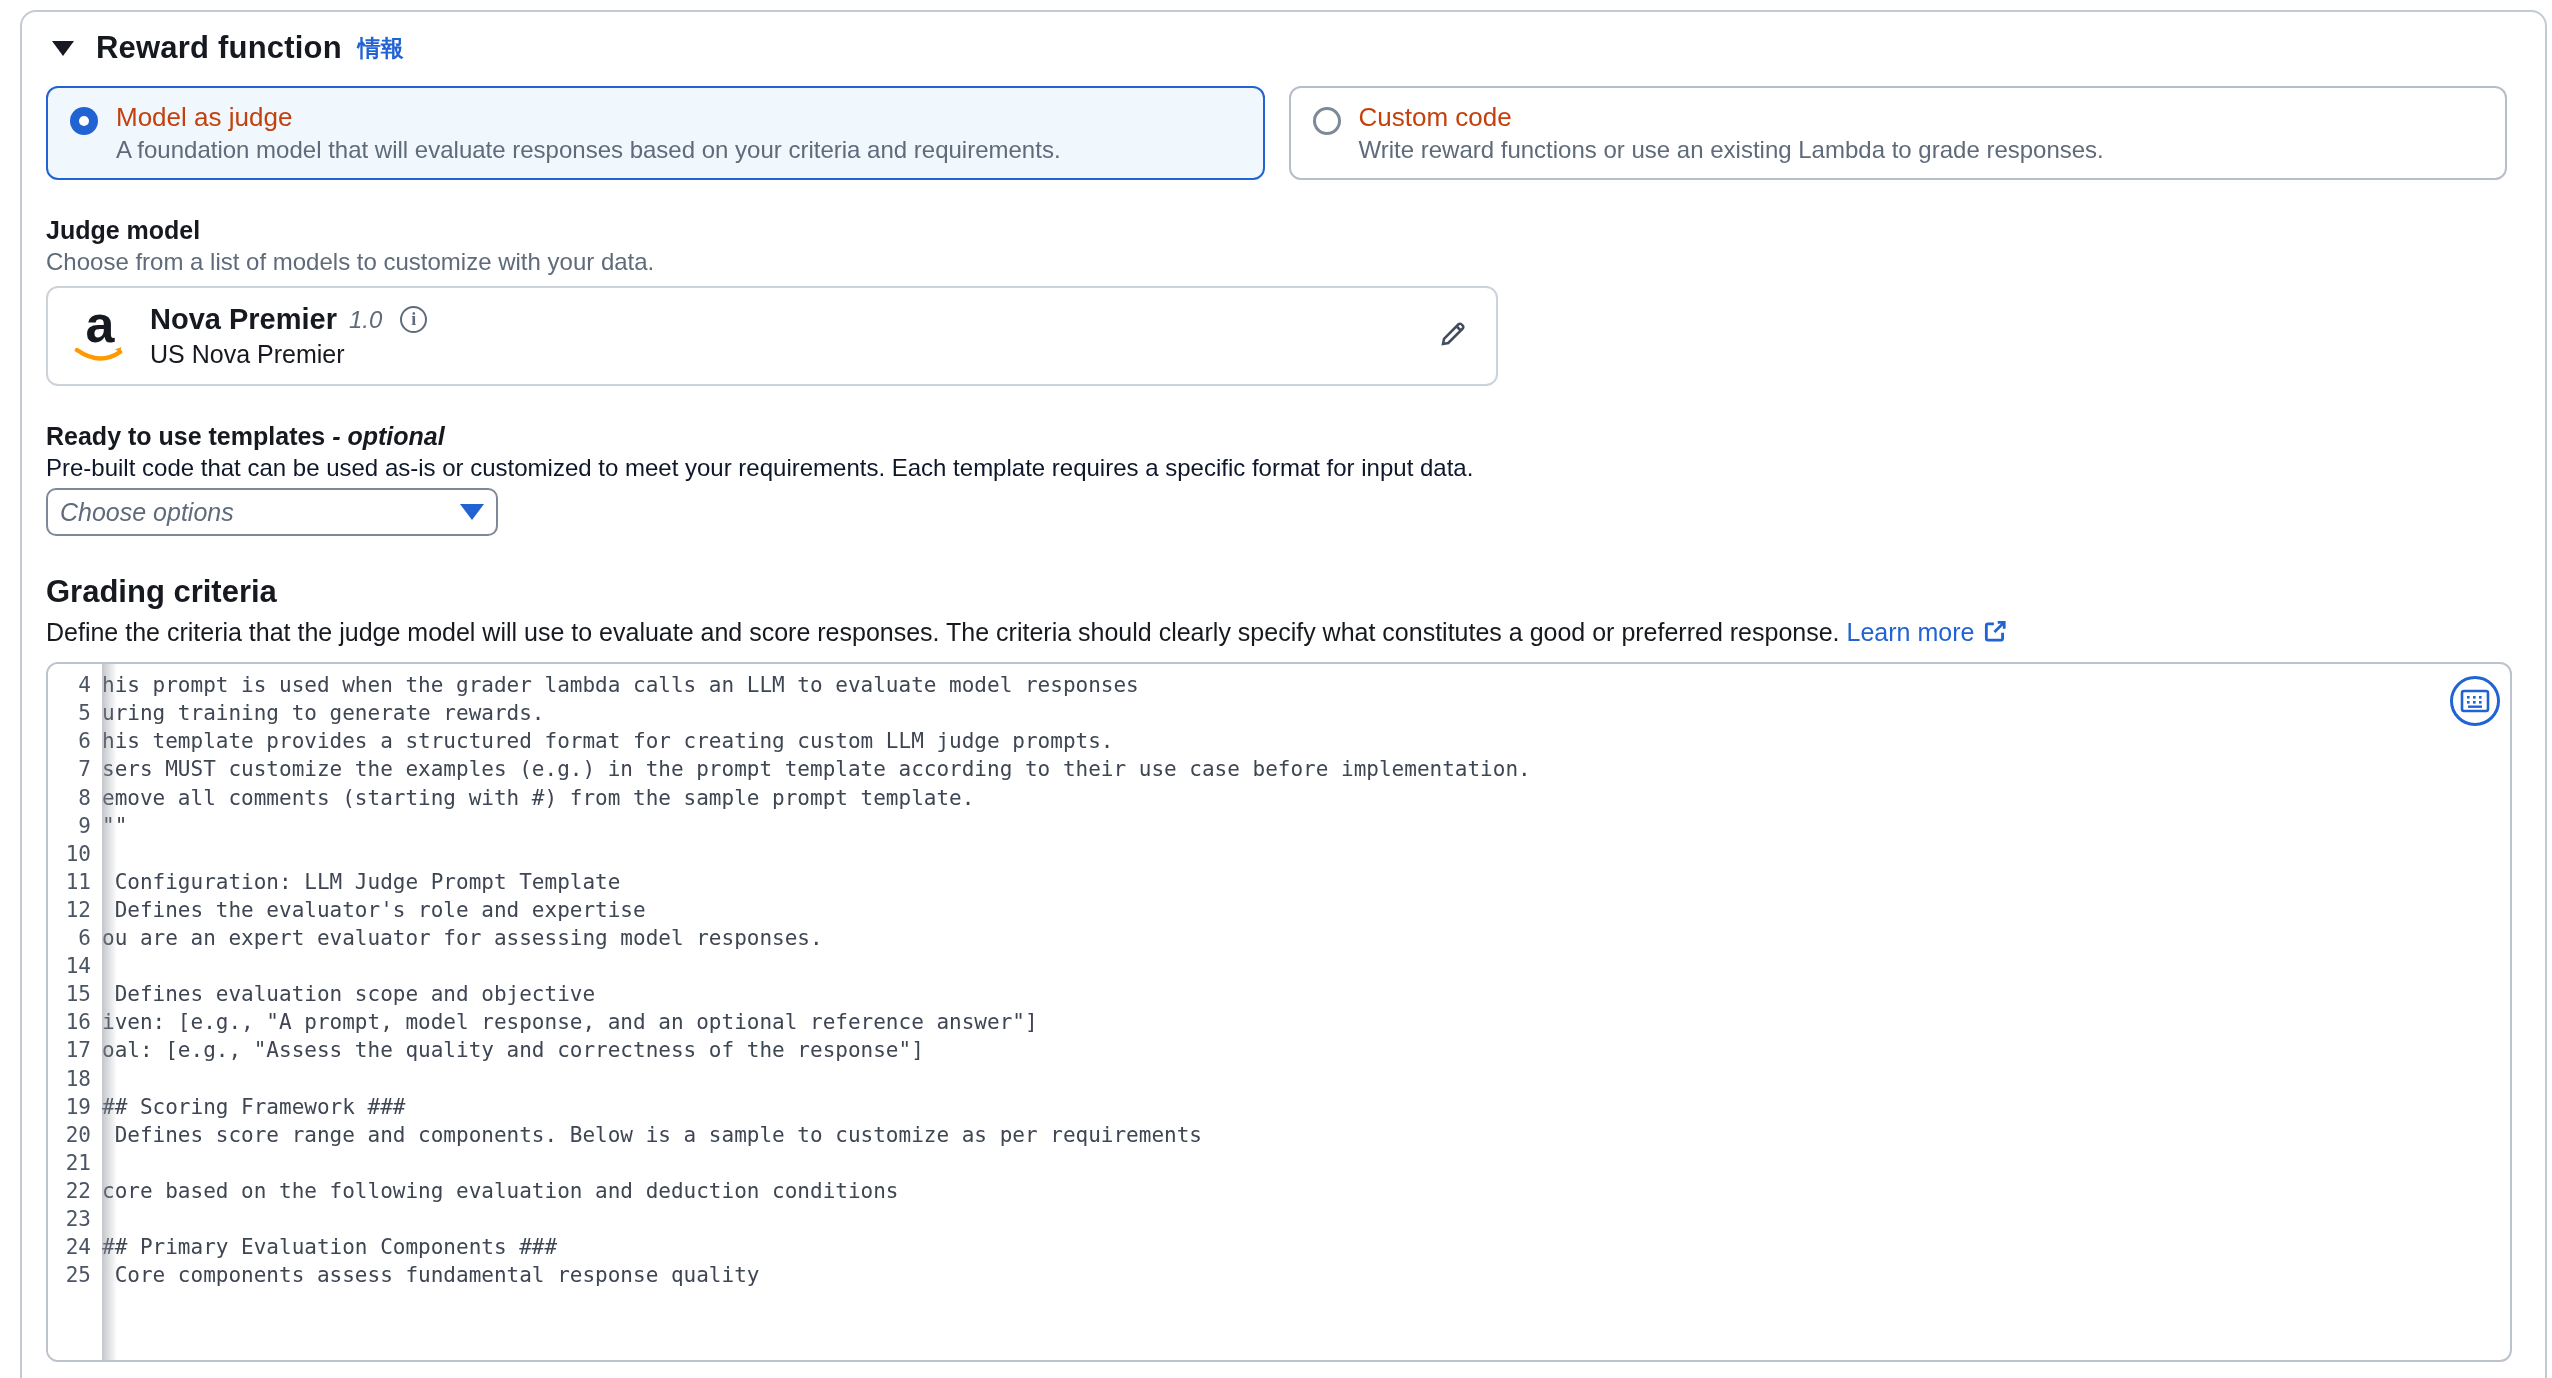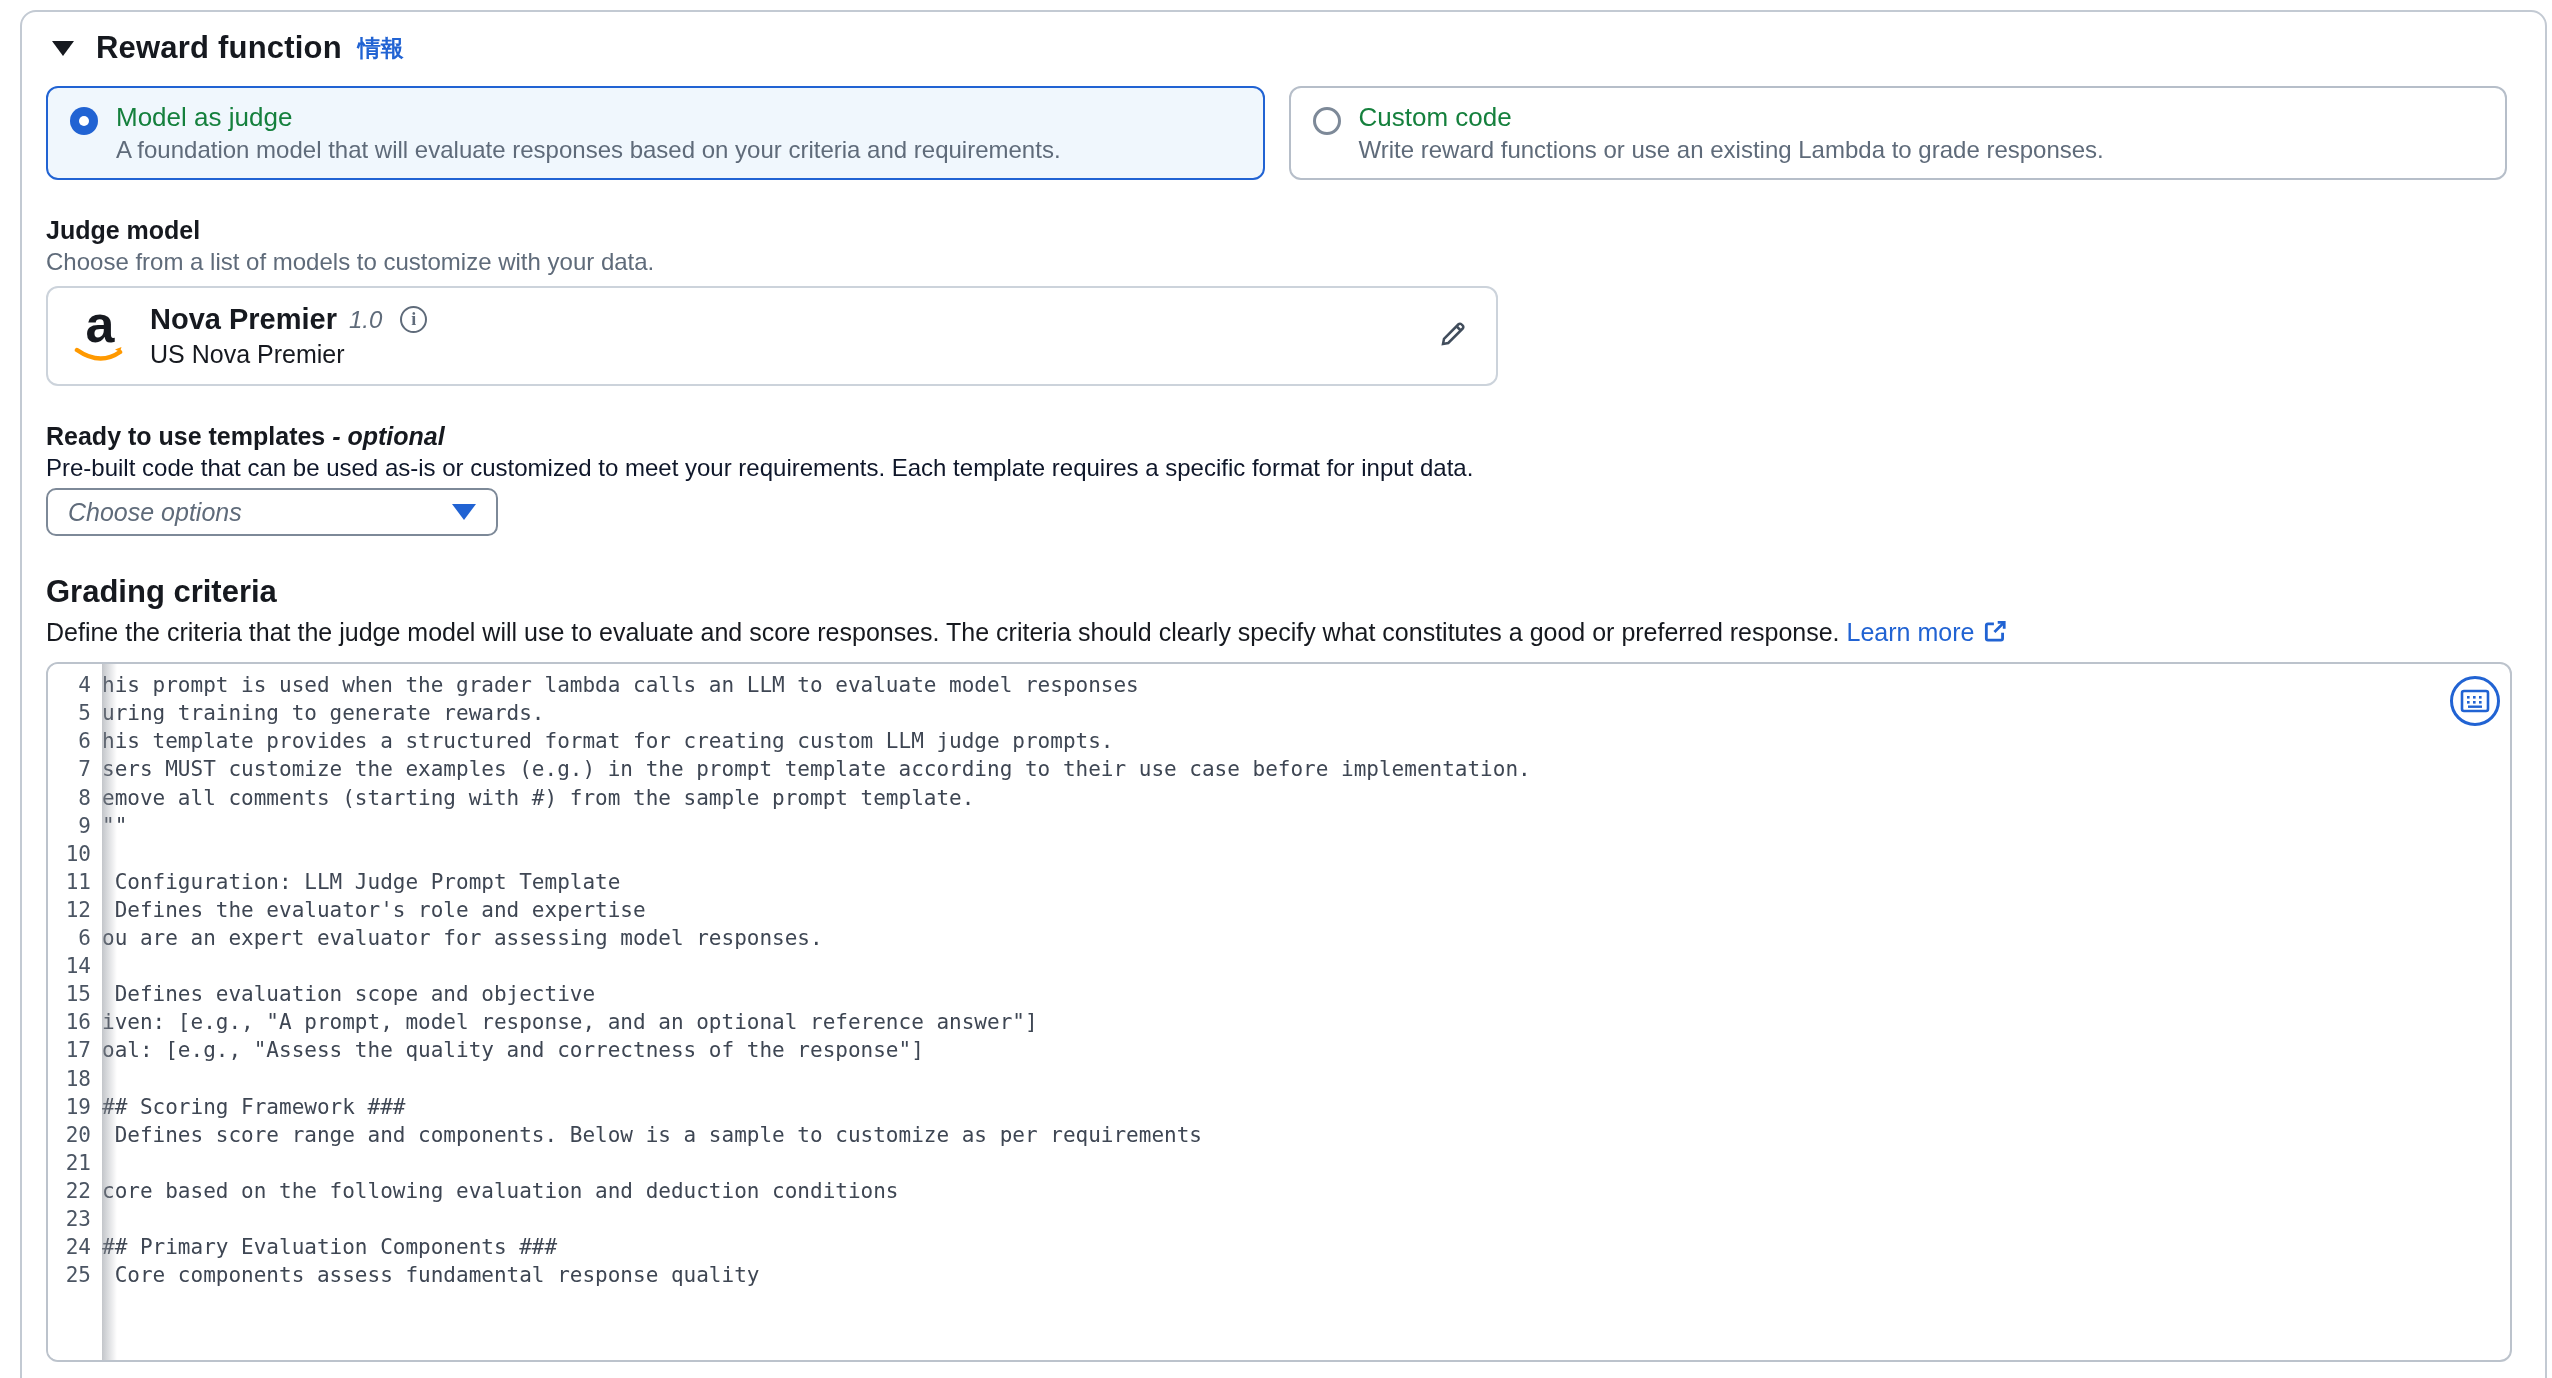--- a/index.html
+++ b/index.html
@@ -22,21 +22,21 @@
   .tiles { display:flex; gap:24px; margin-top:20px; }
   .tile { flex:1; border:2px solid #b6bec9; border-radius:12px; background:#fff;
     padding:14px 22px; display:flex; align-items:flex-start; cursor:pointer; min-height:80px; }
   .tile.selected { border-color:var(--accent); background:var(--selbg); }
   .radio { width:28px; height:28px; border-radius:50%; margin-top:5px; flex:none;
     border:3px solid #7d8998; background:#fff; position:relative; }
   .tile.selected .radio { border:none; background:var(--accent); }
   .tile.selected .radio::after { content:""; position:absolute; left:9px; top:9px; width:10px; height:10px;
     border-radius:50%; background:#fff; }
   .tile-text { margin-left:18px; }
-  .tile-label { font-size:26px; font-weight:500; color:#15803d; }
+  .tile-label { font-size:26px; font-weight:500; color:#c2410c; }
   .tile-desc { font-size:24px; color:#5f6b7a; margin-top:3px; }
 
   
   .field-label { font-size:25px; font-weight:700; margin-top:36px; }
   .field-sub { font-size:24px; color:#0f172a; margin-top:3px; }
   .optional { font-style:italic; }
 
   
   .model-card { margin-top:10px; width:1452px; min-height:98px; border:2px solid #ccd3db; border-radius:12px;
     padding:14px 24px; display:flex; align-items:center; background:#fff; }
@@ -47,21 +47,21 @@
   .model-name { font-size:29px; font-weight:700; }
   .model-ver { font-size:24px; font-style:italic; color:#5f6b7a; }
   .info-icon { width:27px; height:27px; border-radius:50%; border:2.5px solid #5f6b7a; color:#5f6b7a;
     font-size:18px; font-weight:700; display:flex; align-items:center; justify-content:center;
     font-family:"Liberation Serif", serif; cursor:pointer; margin-left:6px; }
   .model-sub { font-size:25px; margin-top:4px; }
   .edit-btn { flex:none; cursor:pointer; padding:4px; }
 
   
   .dropdown { margin-top:6px; width:452px; height:48px; border:2px solid #7d8998; border-radius:10px;
-    display:flex; align-items:center; padding:0 20px; cursor:pointer; background:#fff; }
+    display:flex; align-items:center; padding:0 12px; cursor:pointer; background:#fff; }
   .dd-placeholder { font-size:25px; font-style:italic; color:#5f6b7a; flex:1; }
   .dd-caret { width:0; height:0; border-left:12px solid transparent; border-right:12px solid transparent;
     border-top:16px solid var(--accent); }
 
   
   .section-title { font-size:31px; font-weight:700; margin-top:38px; }
   .grading-desc { font-size:25px; margin-top:8px; }
   .link { color:var(--accent); cursor:pointer; text-decoration:none; }
   .ext-icon { display:inline-block; vertical-align:-3px; margin-left:8px; }
 

